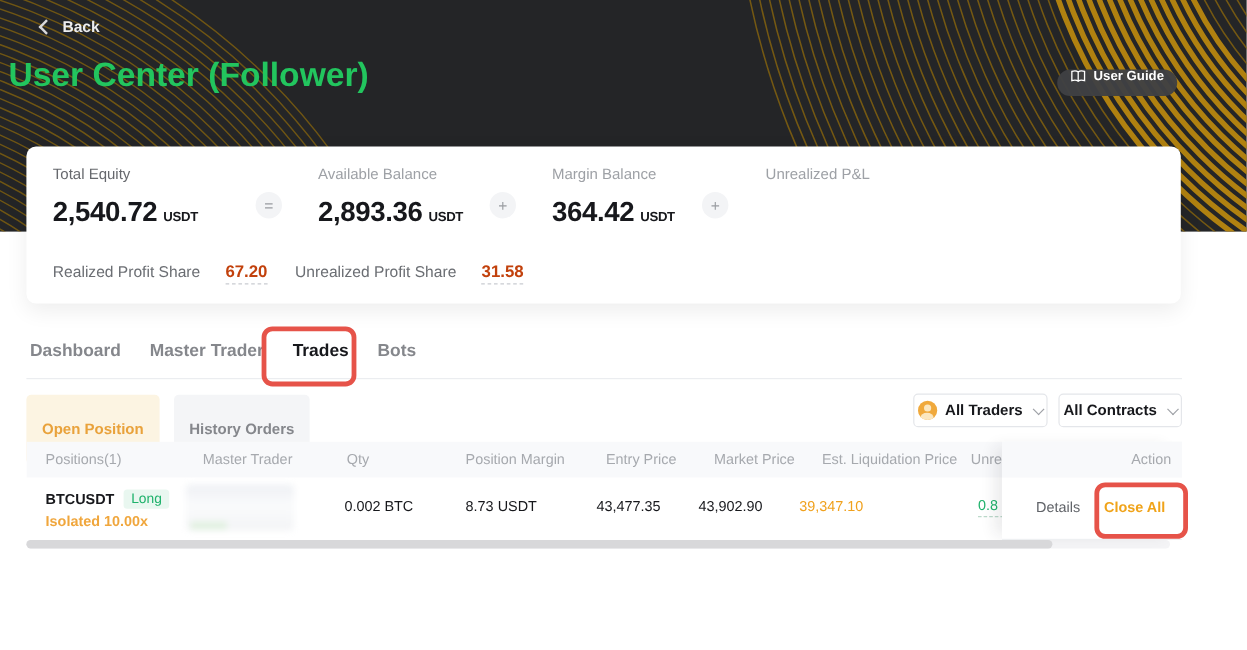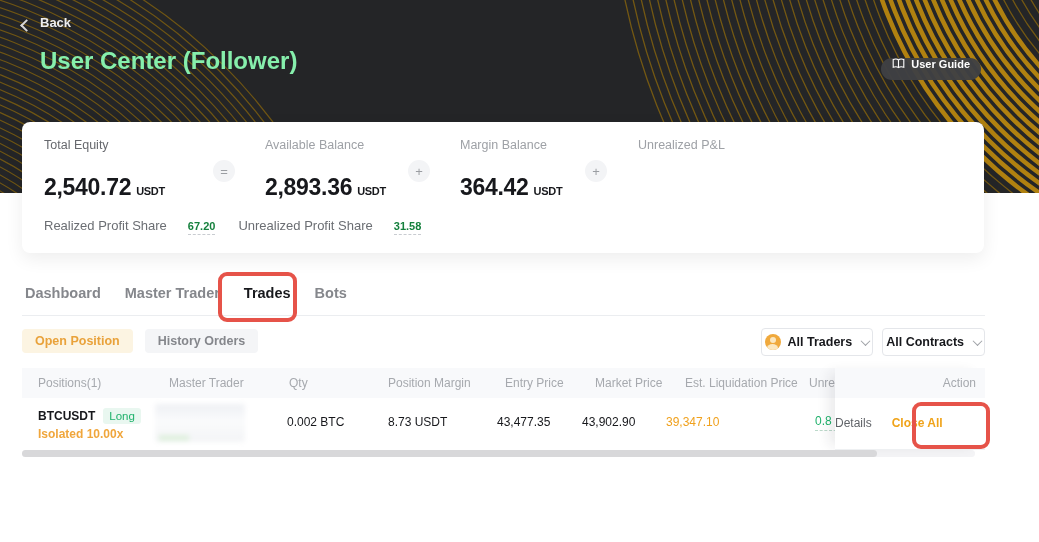--- a/index.html
+++ b/index.html
@@ -4,56 +4,56 @@
 <style>
   html,body{margin:0;padding:0}
   body{
     width:1039px;height:542px;position:relative;overflow:hidden;
     background:#ffffff;font-family:"Liberation Sans",sans-serif;
     -webkit-font-smoothing:antialiased;
   }
   
   .hero{position:absolute;left:0;top:0;width:1039px;height:193px;background:#242527;overflow:hidden}
   .hero svg.pattern{position:absolute;left:0;top:0}
-  .back{position:absolute;left:22px;top:15px;display:flex;align-items:flex-end;gap:9px;
+  .back{position:absolute;left:34px;top:15px;display:flex;align-items:center;gap:9px;
         color:#ededee;font-size:13px;font-weight:700;cursor:pointer;z-index:3}
   .chev-left{width:7px;height:7px;border-left:2px solid #d8d8da;border-bottom:2px solid #d8d8da;
              transform:rotate(45deg);display:inline-block}
-  .page-title{position:absolute;left:40px;top:47px;color:#86efac;font-size:24px;font-weight:700;z-index:3}
+  .page-title{position:absolute;left:7px;top:47px;color:#22c55e;font-size:28px;font-weight:700;z-index:3}
   .guide{position:absolute;right:58px;top:58px;height:22px;z-index:3;border-radius:11px;
          background:rgba(64,65,68,.96);color:#fff;font-size:11px;font-weight:700;
          display:flex;align-items:flex-start;gap:6px;padding:0 11px;cursor:pointer}
   
   .card{position:absolute;left:22px;top:122px;width:962px;height:131px;background:#fff;
         border-radius:8px;box-shadow:0 6px 18px rgba(0,0,0,.07);z-index:4}
   .stat{position:absolute;top:16px}
   .stat .lbl{font-size:12.5px;color:#9ea1a6}
   .stat.first .lbl{color:#66686d}
-  .stat .val{margin-top:22px;font-size:23px;font-weight:700;color:#17181c;letter-spacing:-.3px}
+  .stat .val{margin-top:11px;font-size:23px;font-weight:700;color:#17181c;letter-spacing:-.3px}
   .stat .unit{font-size:11px;font-weight:700;margin-left:5px}
   .stat.green .val,.stat.green .unit{color:#20b26c}
   .op{position:absolute;top:38px;width:22px;height:22px;border-radius:50%;background:#f3f4f6;
       color:#9a9da2;font-size:13px;display:flex;align-items:center;justify-content:center}
   .ps-row{position:absolute;left:22px;top:96px;display:flex;gap:23px;align-items:baseline}
   .ps{display:flex;align-items:baseline;gap:21px}
   .ps .lbl{font-size:13px;color:#6b6e73}
-  .ps .val{font-size:11px;font-weight:700;color:#15803d;border-bottom:1px dashed #c9ccd1;padding-bottom:2px}
+  .ps .val{font-size:14px;font-weight:700;color:#c2410c;border-bottom:1px dashed #c9ccd1;padding-bottom:2px}
   
   .tabs{position:absolute;left:24px;top:285px;display:flex;gap:22px;z-index:2}
   .tab{font-size:14.5px;font-weight:700;color:#85878c;cursor:pointer;padding:0 1px}
   .tab.active{color:#17181c}
   .tab-divider{position:absolute;left:22px;top:315px;width:963px;height:1px;background:#ebedf0}
   
   .anno{position:absolute;border:4px solid #e65349;border-radius:9px;background:transparent;
         pointer-events:none;z-index:6}
   .anno.trades{left:218px;top:272px;width:71px;height:42px}
   .anno.close{left:912px;top:402px;width:70px;height:39px}
   
   .subtabs{position:absolute;left:22px;top:329px;display:flex;gap:12px}
-  .pill{height:24px;display:flex;align-items:center;padding:0 13px;border-radius:4px;
+  .pill{height:34px;display:flex;align-items:center;padding:12px 13px;border-radius:4px;
         font-size:12.5px;font-weight:700;cursor:pointer}
   .pill.active{background:#fcf4e2;color:#e9a23b}
   .pill.idle{background:#f4f5f7;color:#85878c}
   .filters{position:absolute;right:54px;top:328px;display:flex;gap:9px}
   .select{height:26px;background:#fff;border:1px solid #e4e6ea;border-radius:4px;
           display:flex;align-items:center;gap:7px;padding:0 3px;cursor:pointer;
           font-size:12.5px;font-weight:700;color:#17181c}
   .chev-down{width:6px;height:6px;border-right:1.6px solid #9ea1a6;border-bottom:1.6px solid #9ea1a6;
              transform:rotate(45deg) translate(-1px,-1px);display:inline-block;margin-left:3px}
   .avatar{width:16px;height:16px;border-radius:50%;background:#f0a93c;position:relative;overflow:hidden}
@@ -73,21 +73,21 @@
               background:linear-gradient(180deg,#eef0f4 0%,#fafbfc 45%,#f3f4f6 100%);
               filter:blur(2.5px)}
   .blur-block::after{content:"";position:absolute;left:4px;bottom:1px;width:30px;height:6px;background:#dff0de}
   .num-orange{color:#f0a11d}
   .num-green{color:#20b26c;border-bottom:1px dashed #bcd9ca;padding-bottom:2px;padding-right:14px}
   
   .sticky{position:absolute;left:835px;top:368px;width:150px;height:81px;background:#fff;
           box-shadow:-10px 0 12px -4px rgba(33,35,40,.09);z-index:5;border-bottom:1px solid #eef0f2}
   .sticky .head{height:30px;background:#f8f9fb;display:flex;align-items:center;justify-content:flex-end;
                 padding-right:9px;font-size:12px;color:#a6a9ae}
-  .sticky .body{height:50px;display:flex;align-items:center;justify-content:flex-start;gap:20px;padding-right:14px}
+  .sticky .body{height:50px;display:flex;align-items:center;justify-content:flex-end;gap:20px;padding-right:14px}
   .link{font-size:12px;cursor:pointer;white-space:nowrap}
   .link.details{color:#606368}
   .link.closeall{color:#f0a319;font-weight:700}
   
   .hscroll-track{position:absolute;left:22px;top:450px;width:953px;height:7px;border-radius:4px;background:#f4f4f6}
   .hscroll-thumb{position:absolute;left:22px;top:450px;width:855px;height:7px;border-radius:4px;background:#d8d8da;cursor:grab;z-index:5}
 </style>
 </head>
 <body>
 

